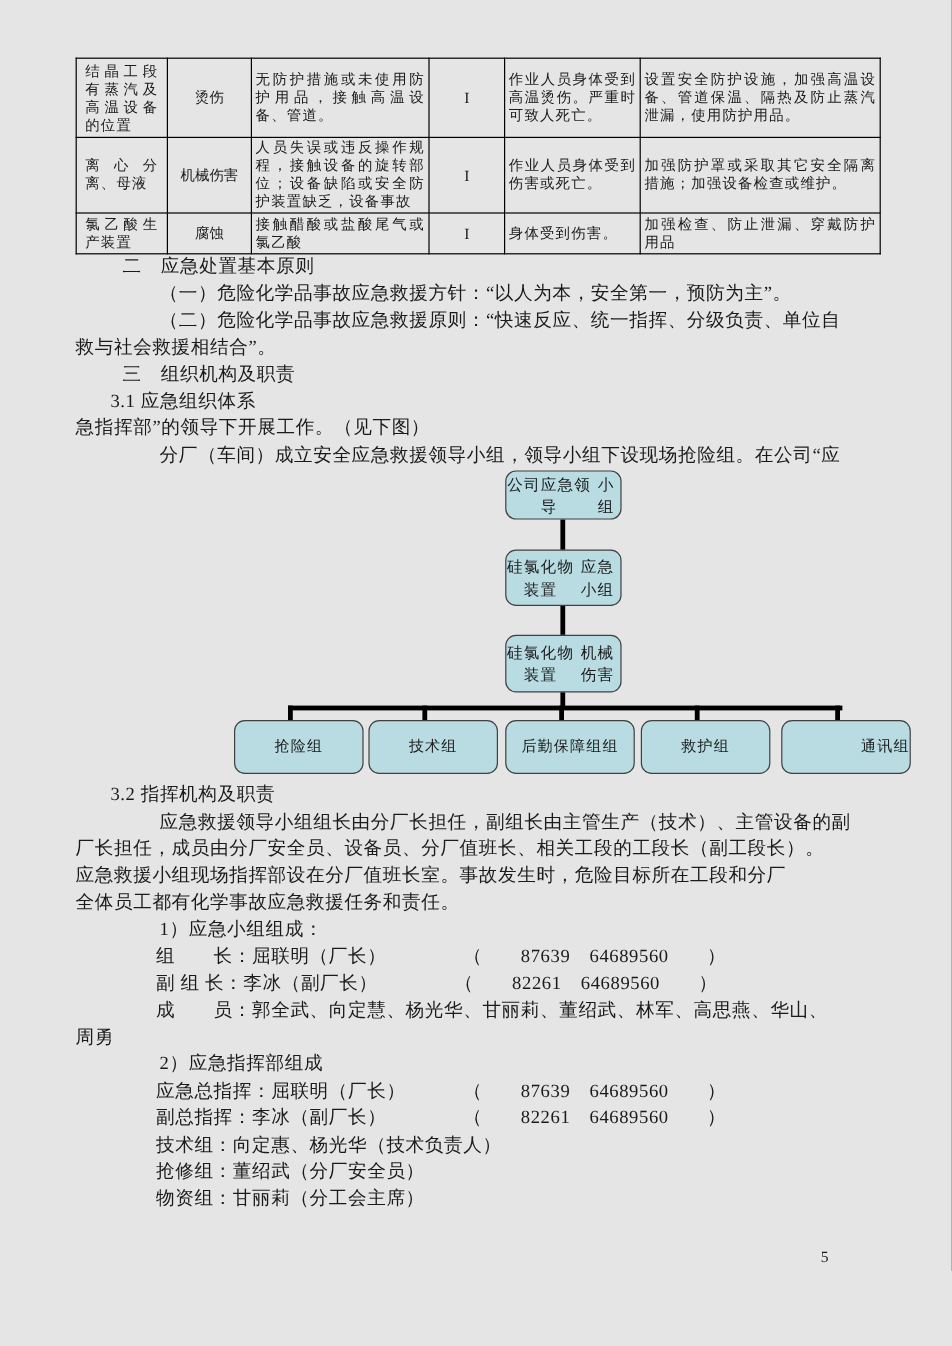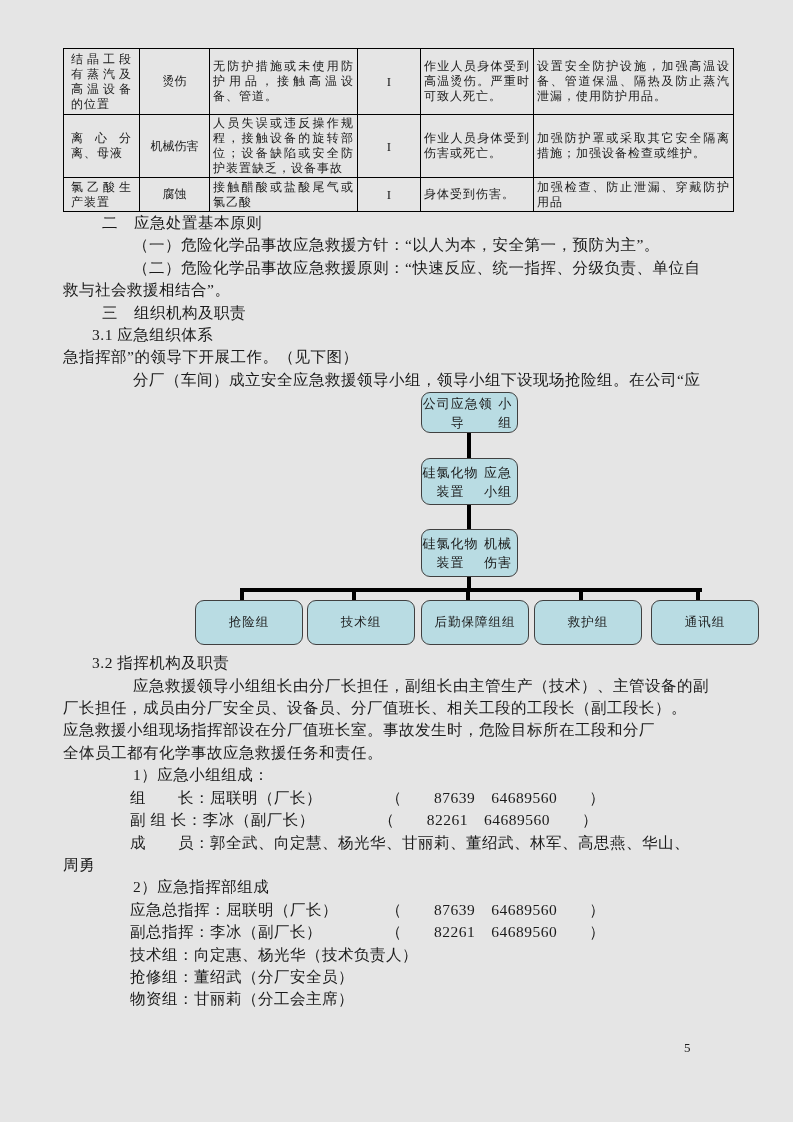--- a/index.html
+++ b/index.html
@@ -156,21 +156,21 @@
     </div>
     <div class="chart-box leaf" style="left:244px;">
       <span>技术组</span>
     </div>
     <div class="chart-box leaf" style="left:358px;">
       <span>后勤保障组组</span>
     </div>
     <div class="chart-box leaf" style="left:471px;">
       <span>救护组</span>
     </div>
-    <div class="chart-box leaf" style="left:588px;">
+    <div class="chart-box leaf" style="left:588px;justify-content:flex-end;">
       <span>通讯组</span>
     </div>
   </div>
 
   <div class="body-text after-chart">
     <div class="line i05">3.2 指挥机构及职责</div>
     <div class="line i2">应急救援领导小组组长由分厂长担任，副组长由主管生产（技术）、主管设备的副</div>
     <div class="line i0">厂长担任，成员由分厂安全员、设备员、分厂值班长、相关工段的工段长（副工段长）。</div>
     <div class="line i0">应急救援小组现场指挥部设在分厂值班长室。事故发生时，危险目标所在工段和分厂</div>
     <div class="line i0">全体员工都有化学事故应急救援任务和责任。</div>

